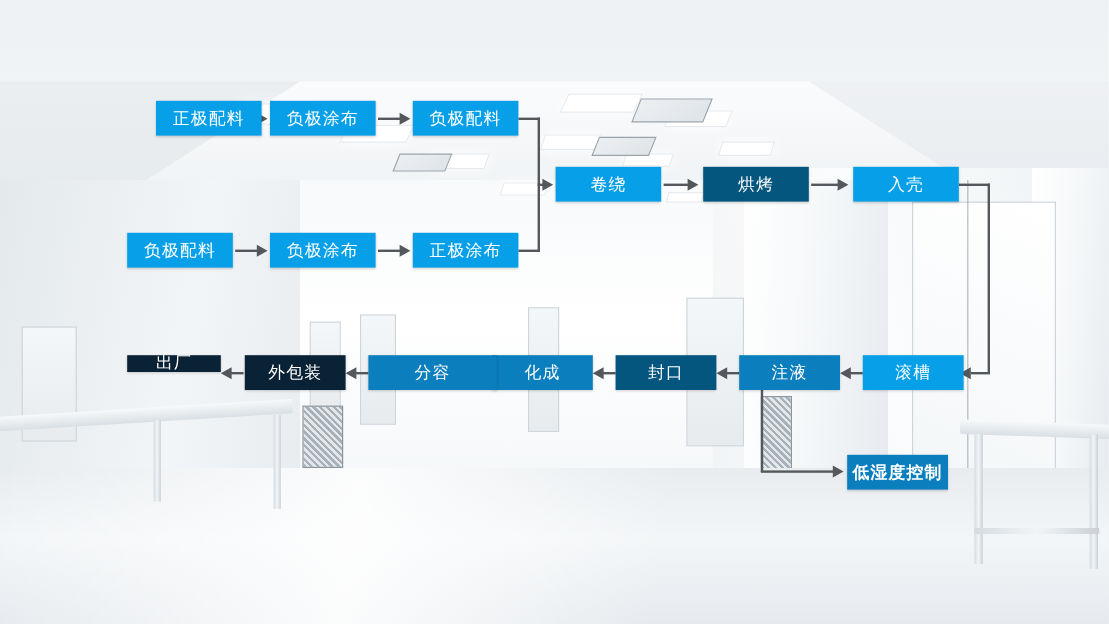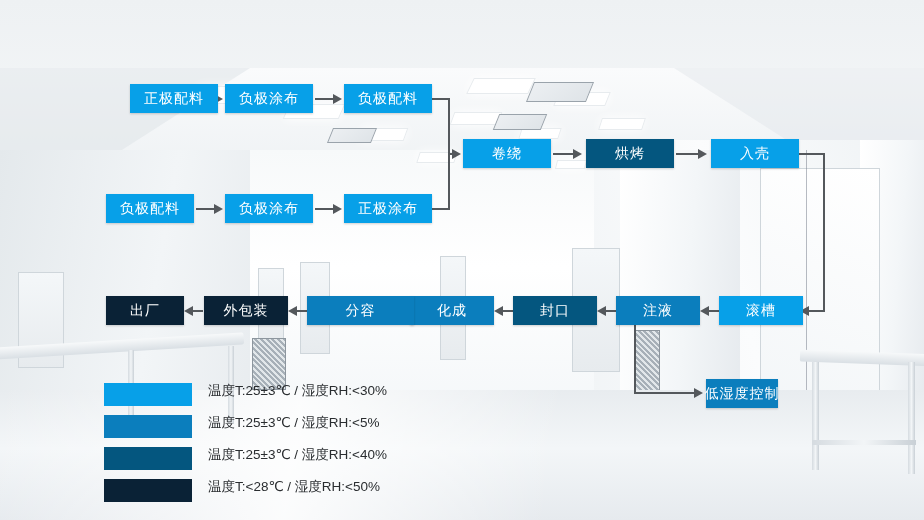--- a/index.html
+++ b/index.html
@@ -238,40 +238,22 @@
       </div>
       <div class="box t2" style="left: 410px; top: 296px; width: 84px; height: 29px;">
         <span>化成</span>
       </div>
       <div class="box t2" style="left: 307px; top: 296px; width: 107px; height: 29px;">
         <span>分容</span>
       </div>
       <div class="box t4" style="left: 204px; top: 296px; width: 84px; height: 29px;">
         <span>外包装</span>
       </div>
-      <div class="box t4" style="left: 106px; top: 296px; width: 78px; height: 29px;">
+      <div class="box t4" style="left: 106px; top: 296px; width: 78px; height: 14px;">
         <span>出厂</span>
       </div>
-      <div class="box t2" style="left: 706px; top: 379px; width: 72px; height: 29px;">
+      <div class="box t2" style="left: 706px; top: 379px; width: 84px; height: 29px; font-weight: bold;">
         <span>低湿度控制</span>
       </div>
     </div>
 
-  <div class="legend" id="legend">
-      <div class="lg-row">
-        <div class="sw" style="background: rgb(7, 160, 232);"></div>
-        <div class="lg-txt">温度T:25±3℃  /  湿度RH:&lt;30%</div>
-      </div>
-      <div class="lg-row">
-        <div class="sw" style="background: rgb(11, 126, 189);"></div>
-        <div class="lg-txt">温度T:25±3℃  /  湿度RH:&lt;5%</div>
-      </div>
-      <div class="lg-row">
-        <div class="sw" style="background: rgb(4, 86, 127);"></div>
-        <div class="lg-txt">温度T:25±3℃  /  湿度RH:&lt;40%</div>
-      </div>
-      <div class="lg-row">
-        <div class="sw" style="background: rgb(10, 34, 54);"></div>
-        <div class="lg-txt">温度T:&lt;28℃  /  湿度RH:&lt;50%</div>
-      </div>
-    </div>
 
 </div>
 
 </body></html>

